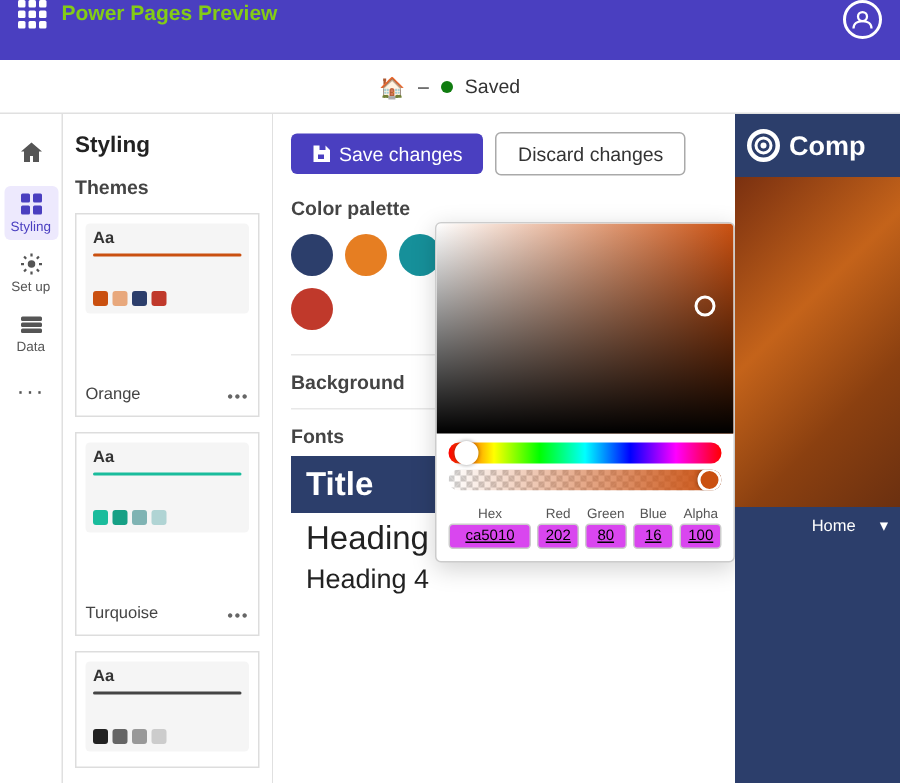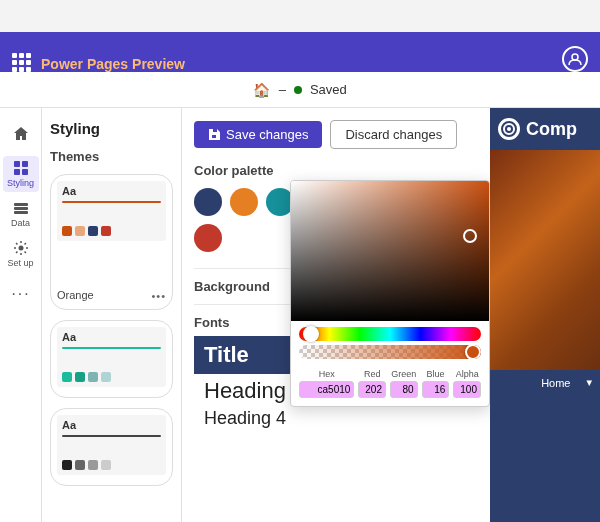--- a/index.html
+++ b/index.html
@@ -3,24 +3,23 @@
   <meta charset="utf-8">
   <style>
     * { box-sizing: border-box; margin: 0; padding: 0; }
     body { font-family: 'Segoe UI', Arial, sans-serif; width: 600px; height: 522px; overflow: hidden; background: #f3f3f3; }
 
     
     .topbar {
       background: #4a3fc0;
       height: 40px;
       display: flex;
-      align-items: flex-end;
+      align-items: flex-start;
       padding: 0 12px;
-      color: #fdba74;
-      margin-top: 32px;
+      color: #84cc16;
     }
     .topbar-grid-icon { margin-right: 10px; display: grid; grid-template-columns: repeat(3,5px); gap: 2px; }
     .topbar-grid-icon span { width: 5px; height: 5px; background: white; border-radius: 1px; display: block; }
     .topbar-title { font-size: 14px; font-weight: 600; flex: 1; }
     .topbar-user { width: 26px; height: 26px; border: 2px solid white; border-radius: 50%; display: flex; align-items: center; justify-content: center; }
 
     
     .secondbar {
       background: white;
       height: 36px;
@@ -73,21 +72,21 @@
     .themes-panel {
       width: 140px;
       background: white;
       border-right: 1px solid #e0e0e0;
       padding: 12px 8px;
       overflow-y: auto;
     }
     .themes-panel h2 { font-size: 15px; font-weight: 600; margin-bottom: 12px; color: #222; }
     .theme-card {
       border: 1px solid #ddd;
-      border-radius: 16px;
+      border-radius: 0;
       padding: 6px;
       margin-bottom: 10px;
       cursor: pointer;
       background: white;
     }
     .theme-preview {
       background: #f5f5f5;
       height: 60px;
       border-radius: 3px;
       margin-bottom: 4px;
@@ -226,22 +225,23 @@
       padding: 4px 8px 8px;
     }
     .picker-field-group { display: flex; flex-direction: column; align-items: center; }
     .picker-field-label { font-size: 9px; color: #555; margin-bottom: 2px; }
     .picker-field-input {
       width: 100%;
       border: 1px solid #ccc;
       border-radius: 3px;
       font-size: 10px;
       padding: 2px 3px;
-      text-align: right;
-      background: #f0abfc;
+      text-align: center;
+      background: #d946ef;
+      text-decoration: underline;
     }
 
     
     .preview-panel {
       width: 110px;
       background: #2c3e6b;
       overflow: hidden;
       position: relative;
     }
     .preview-logo {
@@ -333,32 +333,32 @@
       <svg viewBox="0 0 16 16" fill="currentColor">
           <rect x="1" y="1" width="6" height="6" rx="1"></rect>
           <rect x="9" y="1" width="6" height="6" rx="1"></rect>
           <rect x="1" y="9" width="6" height="6" rx="1"></rect>
           <rect x="9" y="9" width="6" height="6" rx="1"></rect>
         </svg>
       <span class="icon-btn-label">Styling</span>
     </div>
     <div class="icon-btn">
       <svg viewBox="0 0 16 16" fill="currentColor">
+          <circle cx="8" cy="8" r="2.5"></circle>
+          <path d="M8 1v2M8 13v2M1 8h2M13 8h2M3.05 3.05l1.41 1.41M11.54 11.54l1.41 1.41M3.05 12.95l1.41-1.41M11.54 4.46l1.41-1.41" stroke="currentColor" stroke-width="1.5" fill="none"></path>
+        </svg>
+      <span class="icon-btn-label">Set up</span>
+    </div>
+    <div class="icon-btn">
+      <svg viewBox="0 0 16 16" fill="currentColor">
           <rect x="1" y="3" width="14" height="3" rx="1"></rect>
           <rect x="1" y="7" width="14" height="3" rx="1"></rect>
           <rect x="1" y="11" width="14" height="3" rx="1"></rect>
         </svg>
       <span class="icon-btn-label">Data</span>
-    </div>
-    <div class="icon-btn">
-      <svg viewBox="0 0 16 16" fill="currentColor">
-          <circle cx="8" cy="8" r="2.5"></circle>
-          <path d="M8 1v2M8 13v2M1 8h2M13 8h2M3.05 3.05l1.41 1.41M11.54 11.54l1.41 1.41M3.05 12.95l1.41-1.41M11.54 4.46l1.41-1.41" stroke="currentColor" stroke-width="1.5" fill="none"></path>
-        </svg>
-      <span class="icon-btn-label">Set up</span>
     </div>
     <div class="icon-btn">
       <span style="font-size:16px;letter-spacing:1px">···</span>
     </div>
   </div>
 
   <div class="themes-panel">
     <h2>Styling</h2>
     <div class="section-title">Themes</div>
 
@@ -382,20 +382,24 @@
     <div class="theme-card">
       <div class="theme-preview">
         <span class="theme-aa" style="color:#333">Aa</span>
         <div class="theme-line" style="background:#1abc9c;margin-top:20px"></div>
         <div class="theme-swatches">
           <div class="theme-swatch" style="background:#1abc9c"></div>
           <div class="theme-swatch" style="background:#16a085"></div>
           <div class="theme-swatch" style="background:#7fb3b3"></div>
           <div class="theme-swatch" style="background:#b0d4d4"></div>
         </div>
+      </div>
+      <div class="theme-name-row">
+        <span class="theme-name">Turquoise</span>
+        <span class="theme-dots three-dots"></span>
       </div>
     </div>
 
     <div class="theme-card">
       <div class="theme-preview">
         <span class="theme-aa" style="color:#333">Aa</span>
         <div class="theme-line" style="background:#444;margin-top:20px"></div>
         <div class="theme-swatches">
           <div class="theme-swatch" style="background:#222"></div>
           <div class="theme-swatch" style="background:#666"></div>

